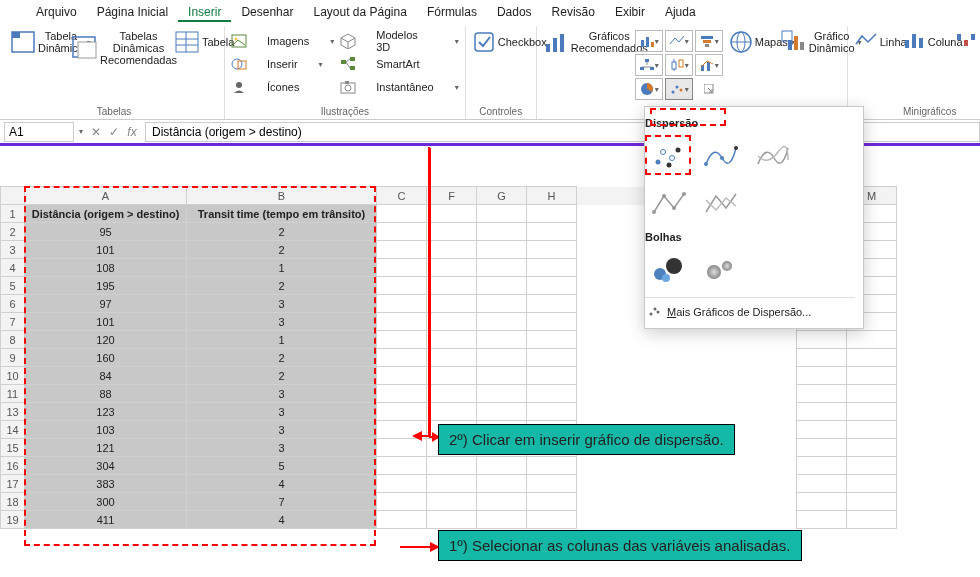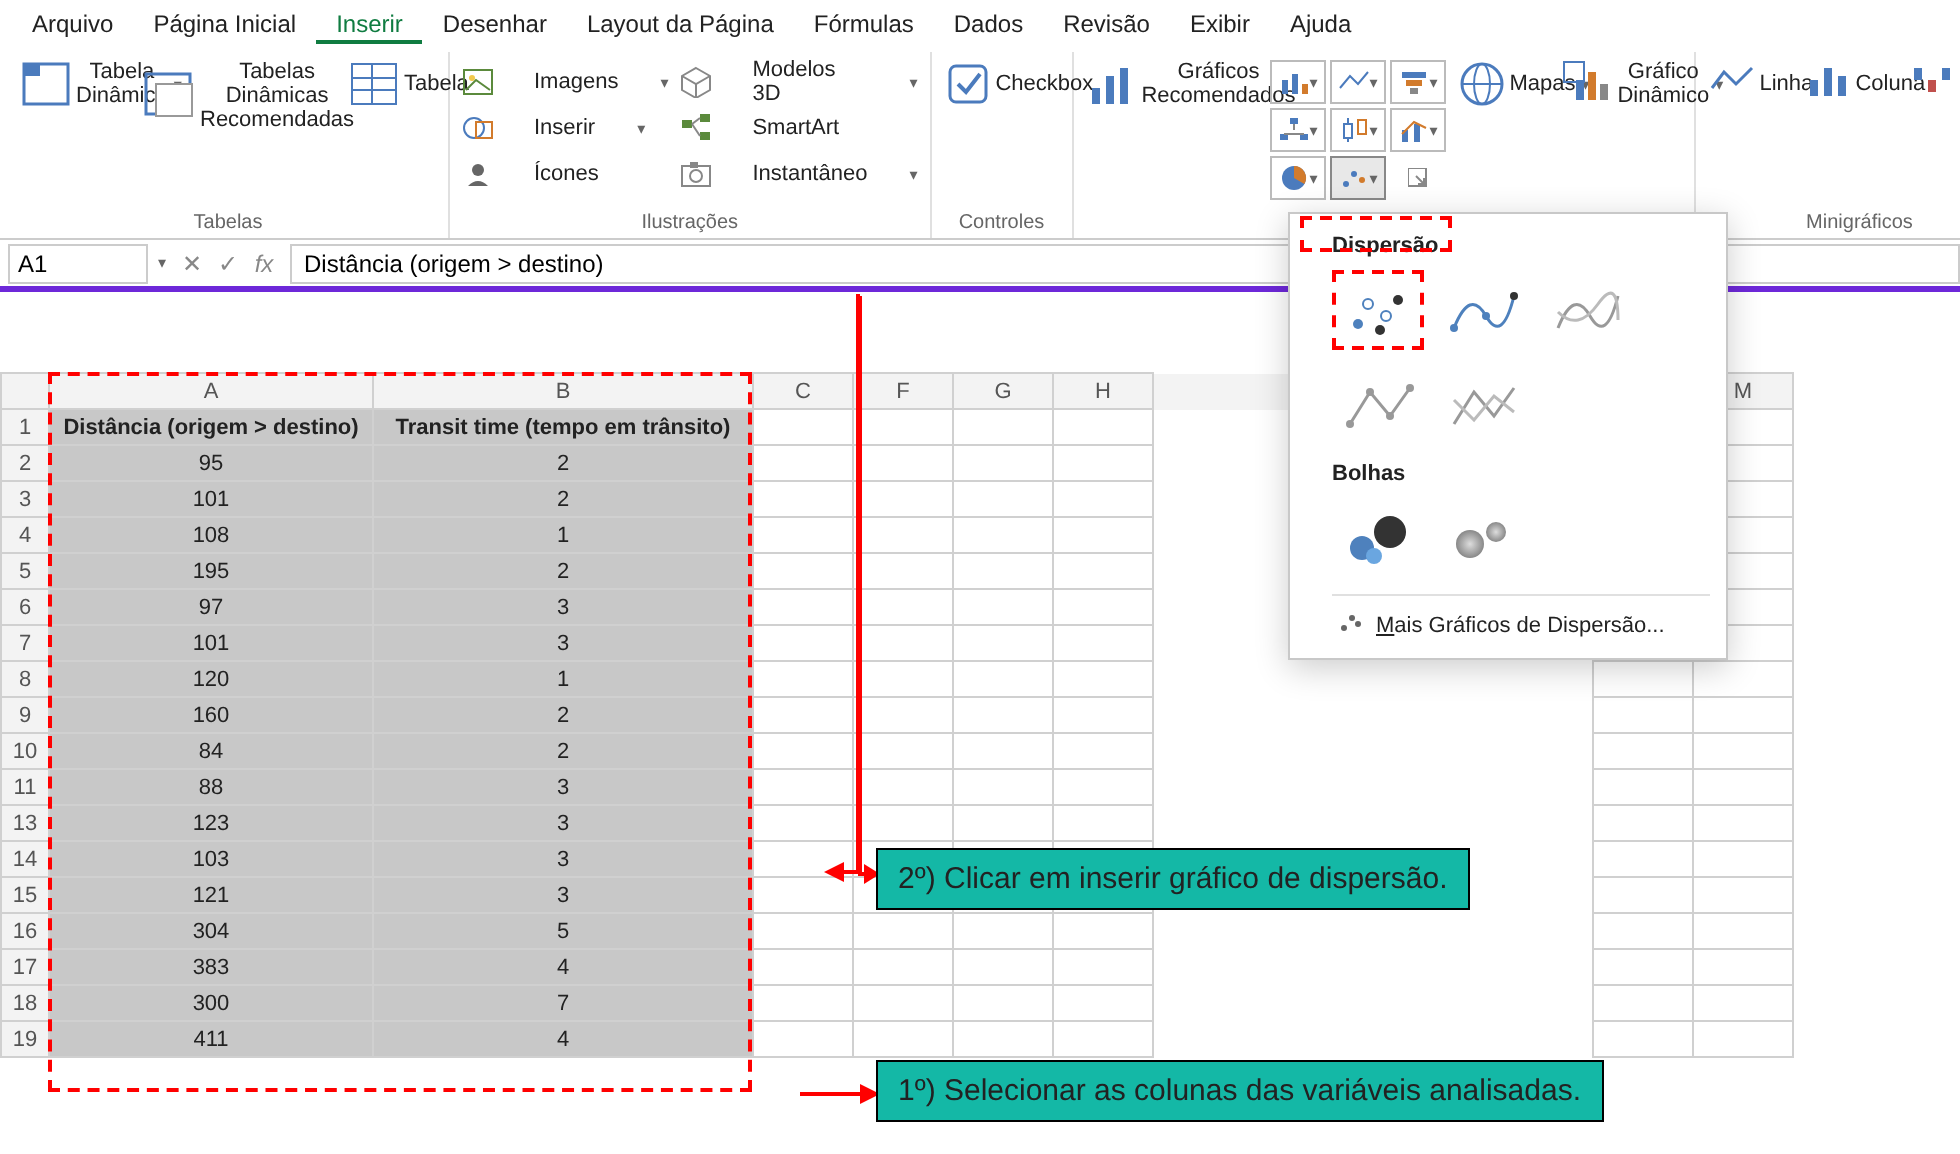--- a/index.html
+++ b/index.html
@@ -1,19 +1,19 @@
 <!DOCTYPE html>
 <html><head>
 <meta charset="utf-8">
 <style>
   * { box-sizing: border-box; margin: 0; padding: 0; font-family: "Segoe UI", Arial, sans-serif; }
   body { background: #fff; width: 980px; height: 577px; overflow: hidden; font-size: 12px; color: #222; position: relative; }
 
   
-  .menubar { display: flex; gap: 0; padding: 2px 6px; height: 24px; align-items: center; }
+  .menubar { display: flex; gap: 0; padding: 2px 6px; height: 24px; align-items: center; margin-left: 20px; }
   .menubar .menuitem { padding: 3px 10px; cursor: default; }
   .menubar .menuitem.active { color: #107c41; border-bottom: 2px solid #107c41; padding-bottom: 1px; }
 
   
   .ribbon { display: flex; border-bottom: 1px solid #ccc; height: 96px; padding: 2px 4px 0 4px; }
   .ribbon-group { display: flex; flex-direction: column; align-items: center; border-right: 1px solid #e0e0e0; padding: 2px 6px 0 6px; }
   .ribbon-group-content { display: flex; gap: 6px; flex: 1; align-items: flex-start; }
   .ribbon-group-label { font-size: 10px; color: #666; padding-bottom: 2px; }
   .big-btn { display: flex; flex-direction: row; align-items: center; width: 62px; text-align: center; gap: 2px; padding-top:2px;}
   .big-btn .ic { width: 26px; height: 24px; }
@@ -41,21 +41,21 @@
   .rowhead { background: #f3f3f3; width: 24px; color:#555; font-weight:normal;}
   .colA { width: 162px; }
   .colB { width: 190px; }
   .colrest { width: 50px; }
   .datarow td { height: 18px; }
   .hdrcell { font-weight: bold; background: #d9d9d9; }
   .selcell { background: #c8c8c8; }
   .selborder { position:absolute; border:2px dashed #ff0000; pointer-events:none; }
 
   
-  .dropdown { position: absolute; top: 106px; left: 644px; width: 220px; background: #fff; border: 1px solid #c8c8c8; box-shadow: 0 4px 16px rgba(0,0,0,0.2); z-index: 50; padding:6px 8px 4px 21px;}
+  .dropdown { position: absolute; top: 106px; left: 644px; width: 220px; background: #fff; border: 1px solid #c8c8c8; box-shadow: 0 4px 16px rgba(0,0,0,0.2); z-index: 50; padding:6px 8px 4px 0;}
   .dropdown h4 { font-size: 11px; font-weight: bold; margin: 4px 0 6px 0; }
   .thumbrow { display: flex; gap: 6px; margin-bottom: 8px; }
   .thumb { width: 46px; height: 40px; border: 1px solid transparent; display:flex;align-items:center;justify-content:center;}
   .redbox { border: 2px dashed #ff0000 !important; }
   .dd-footer { border-top:1px solid #e0e0e0; padding:6px 2px 4px 2px; display:flex; align-items:center; gap:6px; font-size:11px;}
   .dd-footer .u{text-decoration:underline;}
 
   
   .callout { position: absolute; background: #14b8a6; border: 1.5px solid #000; padding: 6px 10px; font-size: 15px; z-index:40;}
   .arrow { position:absolute; z-index:39; }

